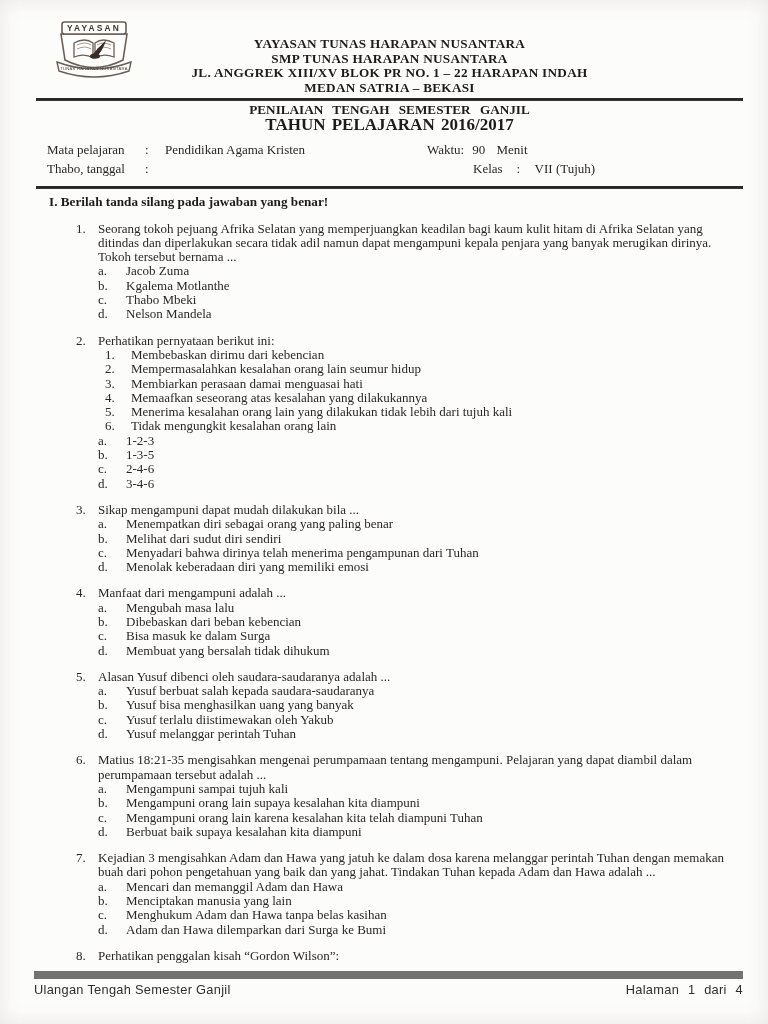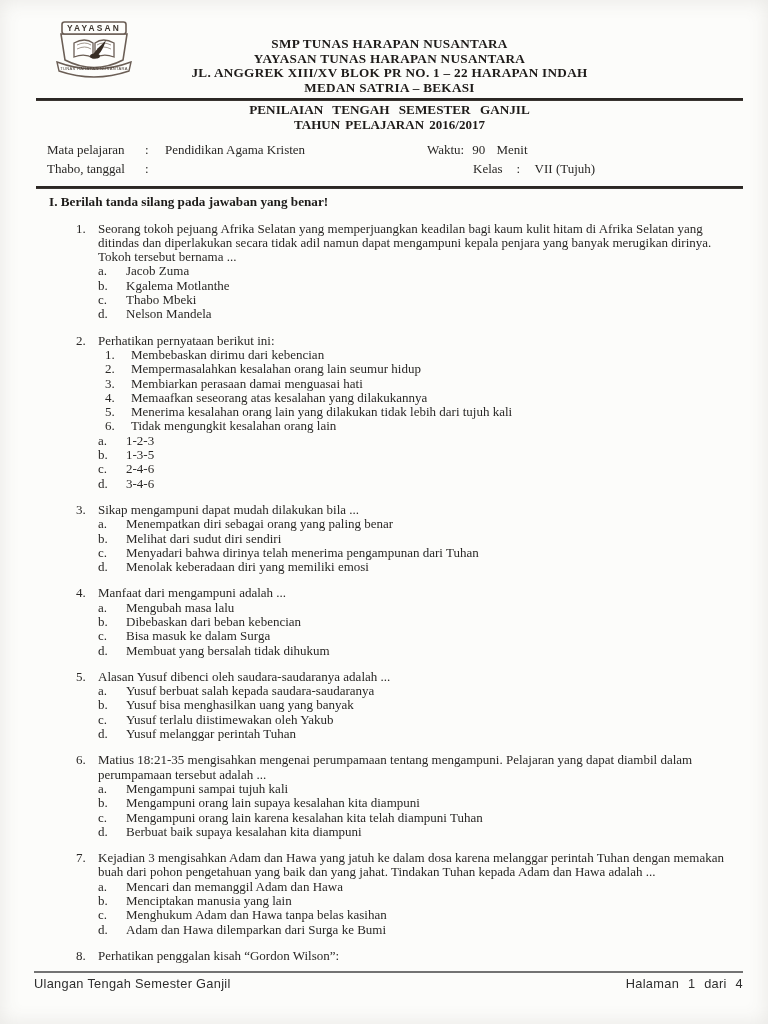--- a/index.html
+++ b/index.html
@@ -11,21 +11,21 @@
     box-shadow: inset 0 0 20px rgba(90,85,78,0.12);
   }
   .content { padding:0 36px 0 47px; }
 
   
   .header { position:relative; text-align:center; padding-top:37px; }
   .logo-wrap { position:absolute; left:48px; top:20px; width:92px; height:68px; }
   .hline { font-weight:700; font-size:13.2px; line-height:14.6px; letter-spacing:0.3px; color:#1e1b19; }
   .rule2 { height:3px; border-top:2px solid #2b2724; border-bottom:1px solid #3a3531; margin:3px -11px 2px -11px; }
   .exam-title { font-weight:700; font-size:13.2px; line-height:14.6px; word-spacing:6px; color:#1e1b19; }
-  .exam-year  { font-weight:700; font-size:13px; line-height:14.6px; word-spacing:2px; color:#1e1b19; }
+  .exam-year  { font-weight:700; font-size:17px; line-height:14.6px; word-spacing:2px; color:#1e1b19; }
 
   
   .meta { margin-top:9px; font-size:13px; color:#2a2826; }
   .meta-row { position:relative; height:19px; }
   .m-label { display:inline-block; width:98px; }
   .m-colon { display:inline-block; width:8px; }
   .m-value { margin-left:12px; }
   .m-right1 { position:absolute; left:380px; top:0; }
   .m-right1 .m-value { margin-left:8px; word-spacing:8px; }
   .m-right2 { position:absolute; left:426px; top:0; }
@@ -42,21 +42,21 @@
   .optl { flex:none; width:28px; }
   .optt { flex:1; }
   .stm { display:flex; padding-left:7px; }
   .stmn { flex:none; width:26px; }
   .gap-big { margin-top:8px; }
   .q8 { margin-top:2px; margin-bottom:0; }
 
   
   .footer {
     position:absolute; left:34px; right:25px; top:971px;
-    border-top:2px solid #737373; padding-top:3px;
+    border-top:8px solid #737373; padding-top:3px;
     display:flex; justify-content:space-between;
     font-family:"Liberation Sans", sans-serif; font-size:12.8px; color:#2e2e2e; letter-spacing:0.3px;
   }
   .footer-right { word-spacing:5px;text-align:right; }
 
   
   .logo-banner-text { font-family:"Liberation Sans",sans-serif; font-weight:700; letter-spacing:2.2px; font-size:8.4px; fill:#3d352e; }
   .logo-ribbon-text { font-family:"Liberation Sans",sans-serif; font-size:4.1px; letter-spacing:0.3px; fill:#4a4039; }
 </style>
 </head>
@@ -73,22 +73,22 @@
         <path d="M26 23 Q37 17 45 23 L45 38 Q37 33 26 37 Z" fill="#ffffff" stroke="#6b5e55" stroke-width="1.3"></path>
         <path d="M66 23 Q55 17 47 23 L47 38 Q55 33 66 37 Z" fill="#ffffff" stroke="#6b5e55" stroke-width="1.3"></path>
         <path d="M29 25 Q37 21 43 25 M29 29 Q37 25 43 29 M49 25 Q55 21 63 25 M49 29 Q55 25 63 29" fill="none" stroke="#8a7c70" stroke-width="0.8"></path>
         <path d="M44 36 C49 28 55 24 58 20 C56 27 53 33 47 38 Z" fill="#362c24"></path>
         <ellipse cx="47" cy="36" rx="5" ry="2.6" fill="#362c24"></ellipse>
         <path d="M9 42 Q46 56 83 42 L81 51 Q46 63 11 51 Z" fill="#fdfdfb" stroke="#6b5e55" stroke-width="1.4"></path>
         <text x="46" y="49.5" text-anchor="middle" class="logo-ribbon-text">TUNAS HARAPAN NUSANTARA</text>
       </svg>
     </div>
     <div class="content">
+      <div class="hline">YAYASAN TUNAS HARAPAN NUSANTARA</div>
       <div class="hline">SMP TUNAS HARAPAN NUSANTARA</div>
-      <div class="hline">YAYASAN TUNAS HARAPAN NUSANTARA</div>
       <div class="hline">JL. ANGGREK XIII/XV BLOK PR NO. 1 – 22 HARAPAN INDAH</div>
       <div class="hline">MEDAN SATRIA – BEKASI</div>
       <div class="rule2"></div>
       <div class="exam-title">PENILAIAN TENGAH SEMESTER GANJIL</div>
       <div class="exam-year">TAHUN PELAJARAN 2016/2017</div>
     </div>
   </div>
 
   <div class="content meta">
     <div class="meta-row">

